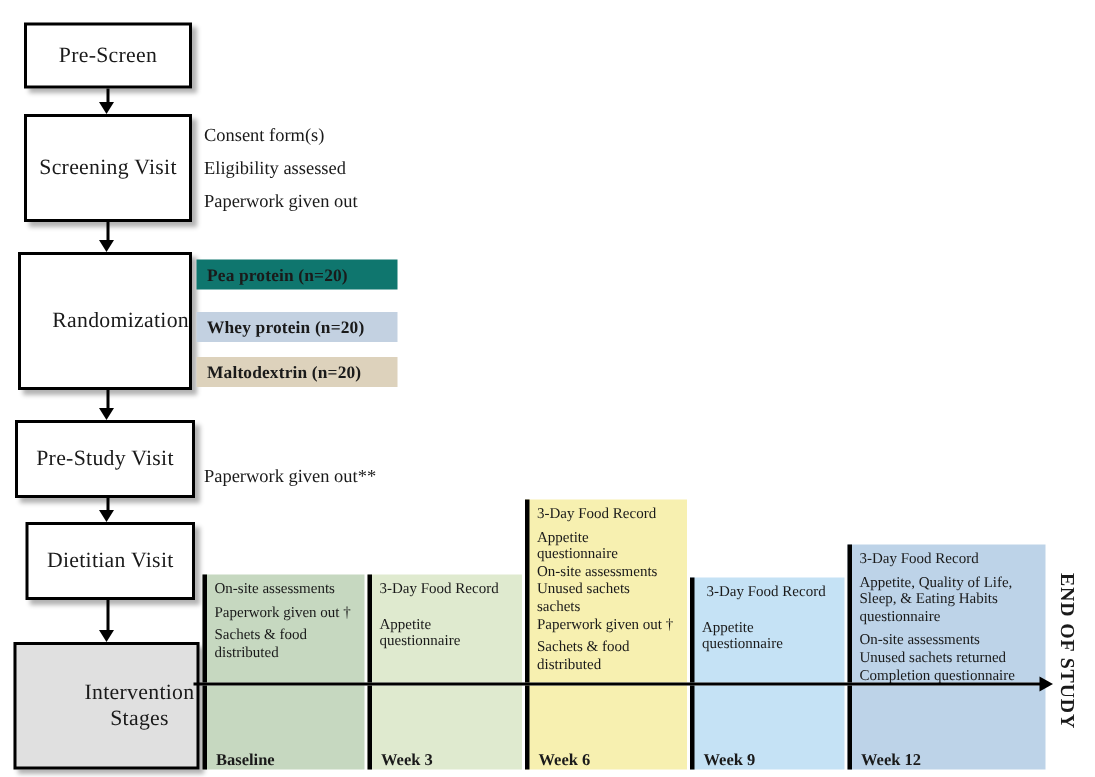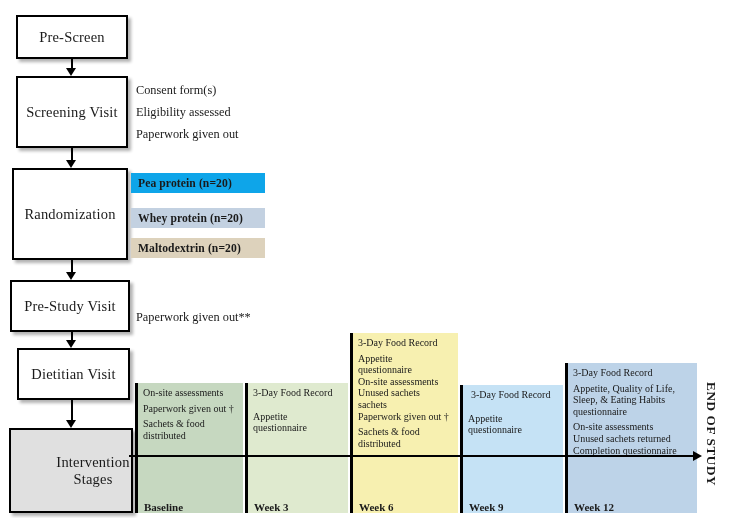--- a/index.html
+++ b/index.html
@@ -134,21 +134,21 @@
 <div id="canvas">
 
   <div class="flow-box" style="left:16px; top:15px; width:112px; height:44px;">
     <span>Pre-Screen</span>
   </div>
 
   <div class="flow-box" style="left:16px; top:76px; width:112px; height:72px;">
     <span>Screening Visit</span>
   </div>
 
-  <div class="flow-box" style="left:12px; top:168px; width:116px; height:92px;">
+  <div class="flow-box" style="left:12px; top:168px; width:116px; height:92px;justify-content:flex-end;">
     <span>Randomization</span>
   </div>
 
   <div class="flow-box" style="left:10px; top:280px; width:120px; height:52px;">
     <span>Pre-Study Visit</span>
   </div>
 
   <div class="flow-box" style="left:17px; top:348px; width:113px; height:52px;">
     <span>Dietitian Visit</span>
   </div>
@@ -172,21 +172,21 @@
   <div class="arrow-v" style="left:71px; top:400px; height:20px;"></div>
   <div class="arrow-head-down" style="left:66px; top:420px;"></div>
 
 
   <div class="note" style="left:136px; top:83px;">Consent form(s)</div>
   <div class="note" style="left:136px; top:105px;">Eligibility assessed</div>
   <div class="note" style="left:136px; top:127px;">Paperwork given out</div>
 
   <div class="note" style="left:136px; top:310px;">Paperwork given out**</div>
 
-  <div class="group-bar" style="left:131px; top:173px; width:134px; height:20px; background:#0ea5e9;">
+  <div class="group-bar" style="left:131px; top:173px; width:134px; height:20px; background:#0f766e;">
     <span>Pea protein (n=20)</span>
   </div>
   <div class="group-bar" style="left:131px; top:208px; width:134px; height:20px; background:#c3d1e1;">
     <span>Whey protein (n=20)</span>
   </div>
   <div class="group-bar" style="left:131px; top:238px; width:134px; height:20px; background:#ddd2bc;">
     <span>Maltodextrin (n=20)</span>
   </div>
 
   <div class="tl-body tl-col" style="left:135px; top:383px; width:108px; height:72px; background:#c6d8c0;">

